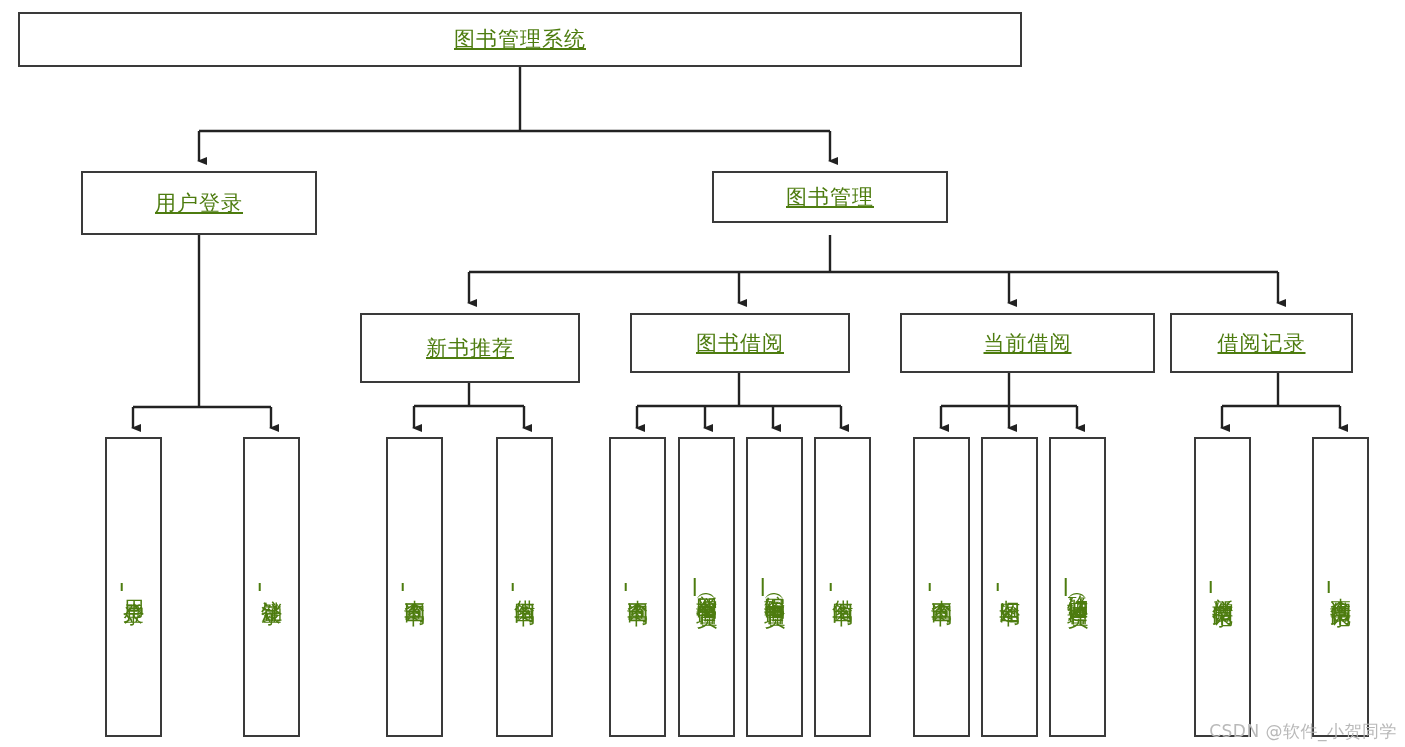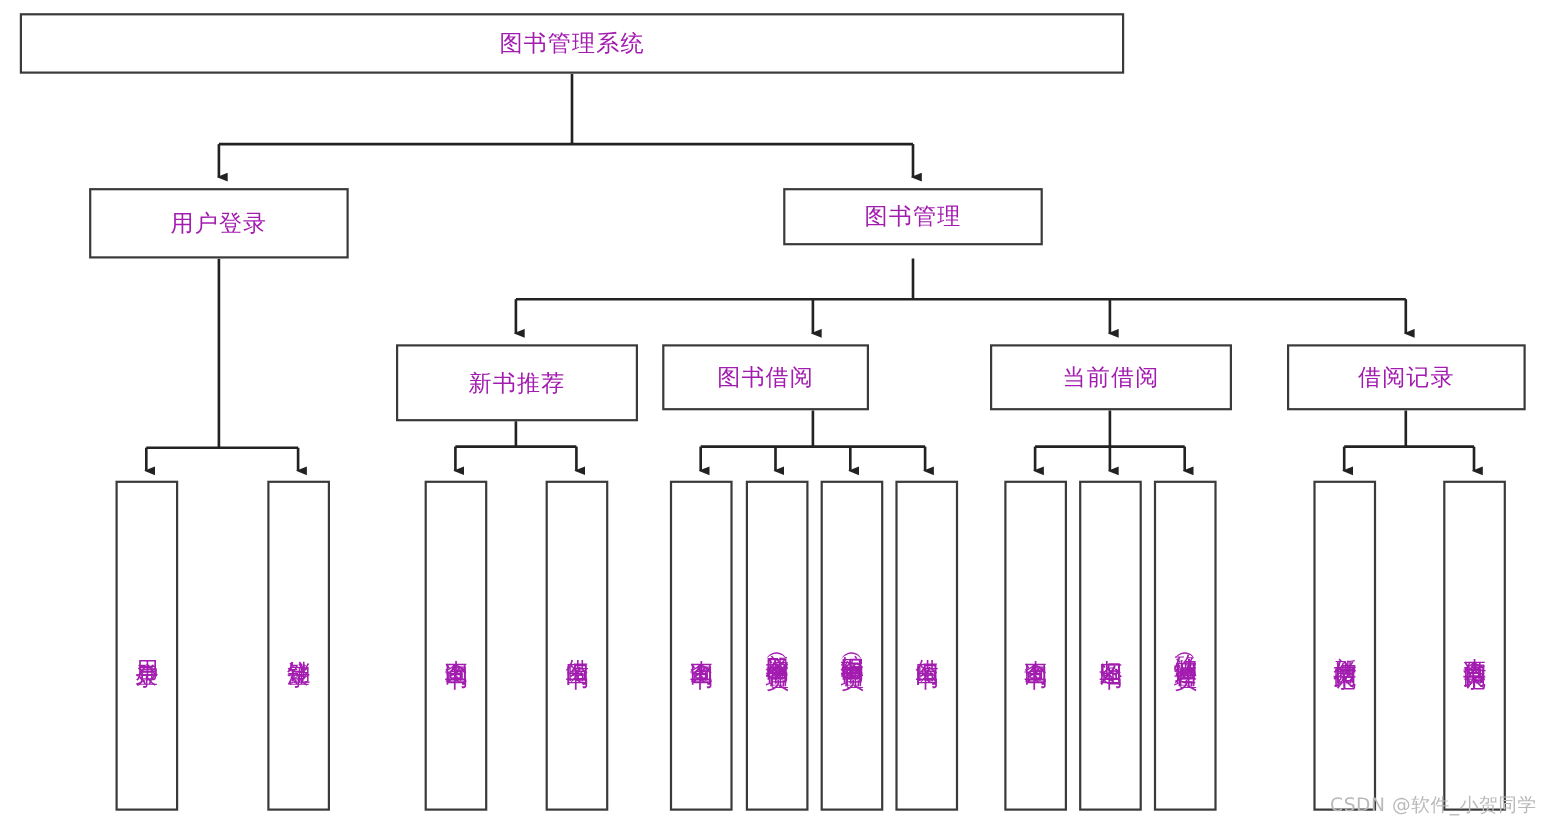--- a/index.html
+++ b/index.html
@@ -27,23 +27,24 @@
     border:2px solid #3a3a3a;
     background:#ffffff;
     display:flex;
     align-items:center;
     justify-content:center;
     text-align:center;
   }
   .node .lbl{
     font-size:21px;
     line-height:1.15;
-    color:#a21caf;
+    color:#4d7c0f;
     letter-spacing:1px;
     white-space:nowrap;
+    text-decoration:underline;
   }
   .node.vertical{
     align-items:center;
     justify-content:center;
   }
   .node.vertical .lbl{
     writing-mode:vertical-rl;
     text-orientation:upright;
     white-space:normal;
     font-size:21px;
@@ -124,27 +125,27 @@
   <div class="node" style="left:81px; top:171px; width:236px; height:64px;">
     <span class="lbl">用户登录</span>
   </div>
   <div class="node" style="left:712px; top:171px; width:236px; height:52px;">
     <span class="lbl">图书管理</span>
   </div>
 
   <div class="node" style="left:360px; top:313px; width:220px; height:70px;">
     <span class="lbl">新书推荐</span>
   </div>
-  <div class="node" style="left:602px; top:313px; width:188px; height:60px;">
+  <div class="node" style="left:630px; top:313px; width:220px; height:60px;">
     <span class="lbl">图书借阅</span>
   </div>
-  <div class="node" style="left:900px; top:313px; width:220px; height:60px;">
+  <div class="node" style="left:900px; top:313px; width:255px; height:60px;">
     <span class="lbl">当前借阅</span>
   </div>
-  <div class="node" style="left:1170px; top:313px; width:217px; height:60px;">
+  <div class="node" style="left:1170px; top:313px; width:183px; height:60px;">
     <span class="lbl">借阅记录</span>
   </div>
 
   <div class="node vertical" style="left:105px; top:437px; width:57px; height:300px;">
     <span class="lbl">用户登录</span>
   </div>
   <div class="node vertical" style="left:243px; top:437px; width:57px; height:300px;">
     <span class="lbl">注销登录</span>
   </div>
 

